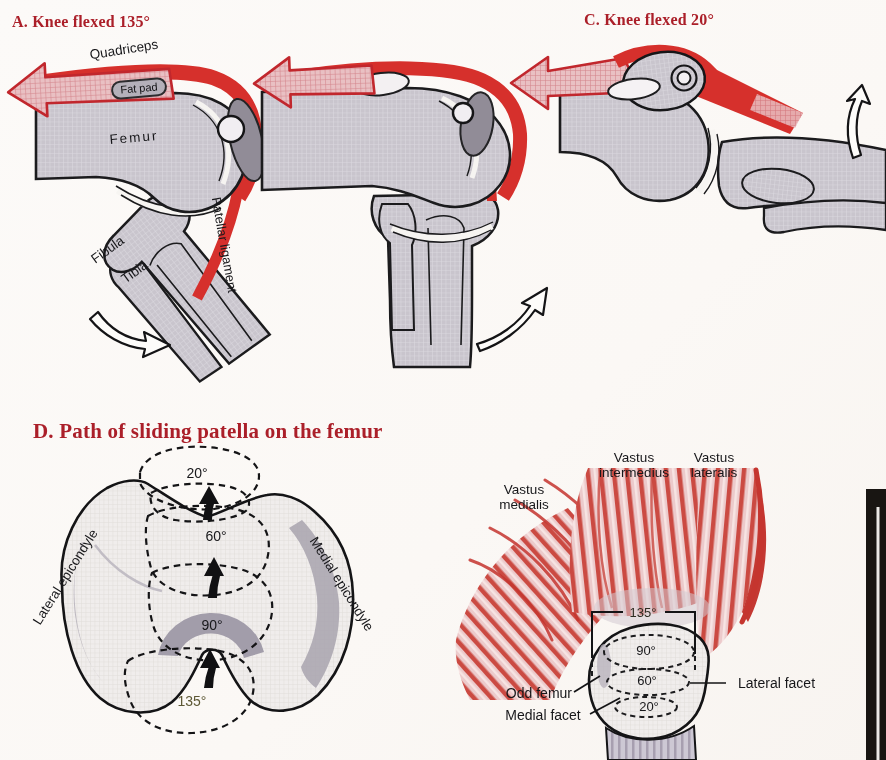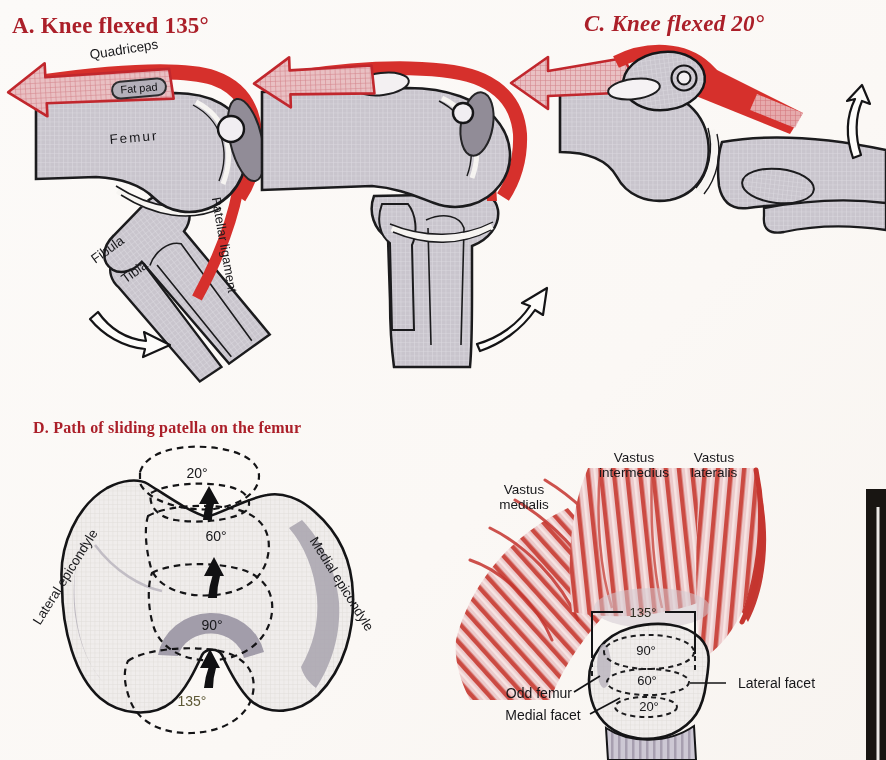--- a/index.html
+++ b/index.html
@@ -1,22 +1,22 @@
 <!DOCTYPE html>
 <html><head>
 <meta charset="utf-8">
 <style>
   html,body{margin:0;padding:0;background:#ffffff;}
   .stage{position:relative;width:886px;height:760px;overflow:hidden;
          background:linear-gradient(135deg,#fcfaf8 0%,#fbf8f5 60%,#f8f4f0 100%);
          font-family:"Liberation Sans",sans-serif;}
   svg.art{position:absolute;left:0;top:0;}
   .title{position:absolute;font-family:"Liberation Serif",serif;font-weight:bold;
-         font-size:23px;color:#ab1f29;white-space:nowrap;letter-spacing:.2px;}
-  .title.small{font-size:16px;}
+         font-size:16px;color:#ab1f29;white-space:nowrap;letter-spacing:.2px;}
+  .title.small{font-size:21px;}
   .label{position:absolute;font-size:13.5px;color:#17171a;text-align:center;
          line-height:1.08;white-space:pre-line;}
   .label.deg{font-size:14px;}
   .label.facet{font-size:14px;white-space:nowrap;}
   .rot{transform-origin:50% 50%;}
   .pill{position:absolute;background:#b4b0b9;border:2px solid #2c2c2e;border-radius:10px;
         font-size:11px;color:#101012;text-align:center;line-height:14px;height:15px;
         transform-origin:50% 50%;}
 </style>
 </head>
@@ -217,21 +217,21 @@
     </g>
   </g>
 
   <g>
     <rect x="866" y="489" width="20" height="271" fill="#181512"></rect>
     <rect x="876.5" y="507" width="3" height="253" fill="#eae8e5"></rect>
   </g>
 </svg>
 
 <div class="title" style="left:12px;top:13px;">A. Knee flexed 135°</div>
-<div class="title" style="left:584px;top:11px;font-style:italic;">C. Knee flexed 20°</div>
+<div class="title" style="left:584px;top:11px;">C. Knee flexed 20°</div>
 <div class="title small" style="left:33px;top:419px;">D. Path of sliding patella on the femur</div>
 
 <div class="label rot" style="left:84px;top:43px;width:80px;transform:rotate(-9deg);">Quadriceps</div>
 <div class="pill" style="left:111px;top:79px;width:52px;transform:rotate(-5deg);">Fat pad</div>
 <div class="label rot" style="left:104px;top:131px;width:60px;letter-spacing:2px;transform:rotate(-5deg);">Femur</div>
 <div class="label rot" style="left:76px;top:243px;width:64px;transform:rotate(-36deg);">Fibula</div>
 <div class="label rot" style="left:107px;top:265px;width:56px;transform:rotate(-36deg);">Tibia</div>
 <div class="label rot" style="left:169px;top:238px;width:110px;font-size:13px;transform:rotate(80deg);">Patellar ligament</div>
 
 <div class="label deg" style="left:177px;top:466px;width:40px;">20°</div>

